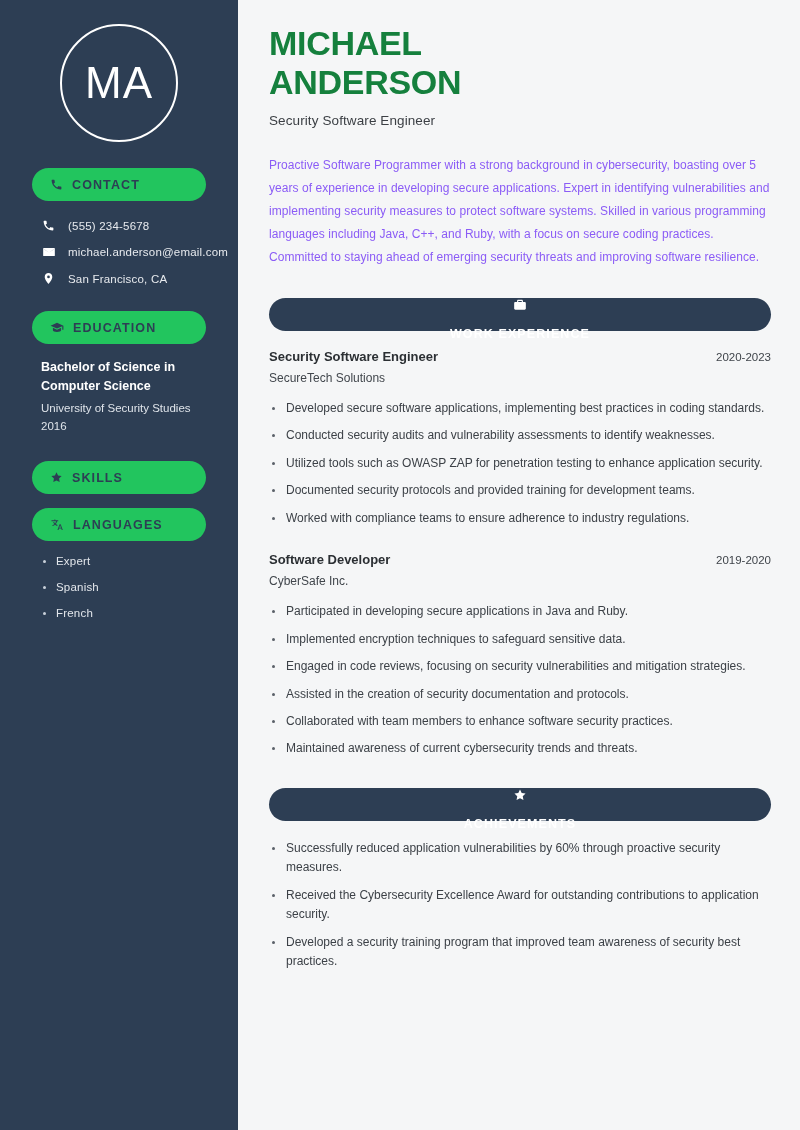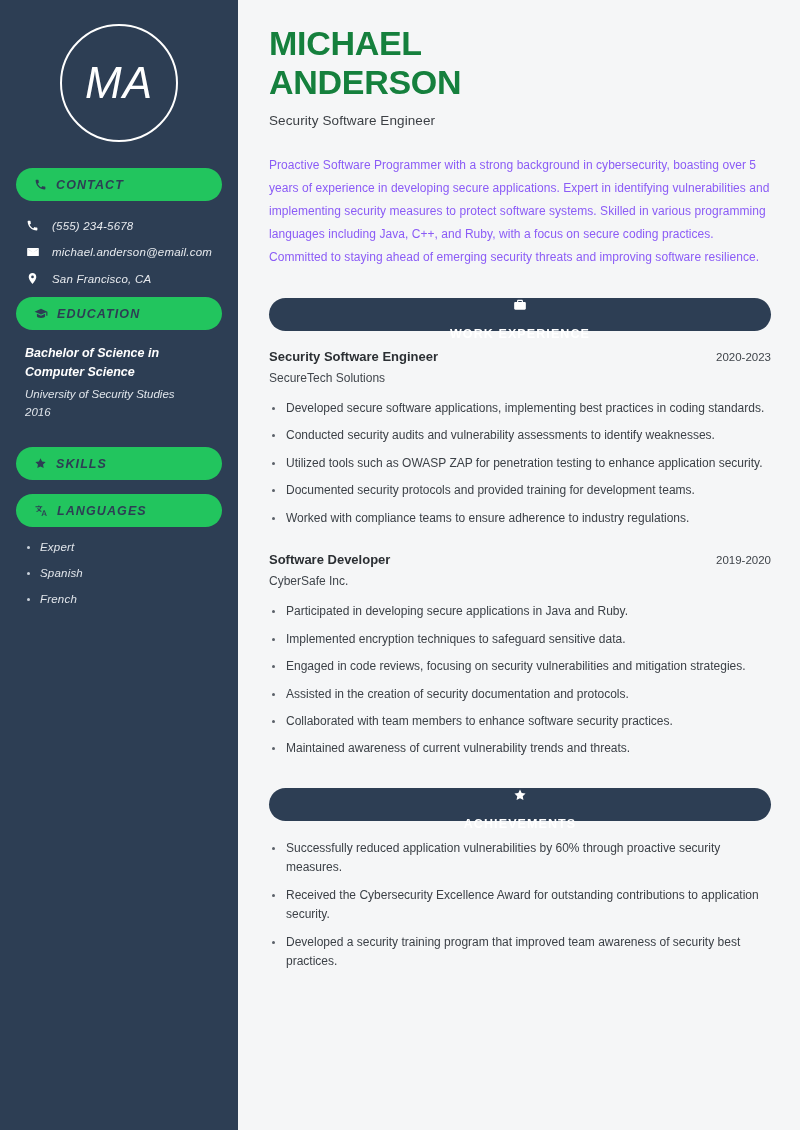--- a/index.html
+++ b/index.html
@@ -18,23 +18,22 @@
     background: #f5f6f7;
     display: flex;
     overflow: hidden;
   }
 
   
   .sidebar {
     width: 238px;
     min-width: 238px;
     background: #2d3e54;
-    padding: 0 16px;
+    padding: 0 32px;
     color: #ffffff;
-    font-style: italic;
   }
 
   .monogram-wrap {
     display: flex;
     justify-content: center;
     padding-top: 24px;
     padding-bottom: 26px;
   }
   .monogram {
     width: 118px;
@@ -64,21 +63,21 @@
     margin-bottom: 14px;
   }
   .pill .pill-label {
     font-size: 12.5px;
     font-weight: bold;
     letter-spacing: 1.1px;
     color: #2d3e54;
   }
   .pill .icon svg { display: block; }
 
-  .contact-list { margin-bottom: 8px; }
+  .contact-list { margin-bottom: 22px; }
   .contact-row {
     display: flex;
     align-items: center;
     gap: 12px;
     padding: 4px 0 4px 9px;
     margin-bottom: 5px;
   }
   .contact-row .icon { width: 15px; display: flex; justify-content: center; flex: 0 0 15px; }
   .contact-row .ctext {
     font-size: 11.5px;
@@ -350,21 +349,21 @@
         <span class="job-title">Software Developer</span>
         <span class="job-dates">2019-2020</span>
       </div>
       <div class="job-company">CyberSafe Inc.</div>
       <ul class="job-bullets">
         <li>Participated in developing secure applications in Java and Ruby.</li>
         <li>Implemented encryption techniques to safeguard sensitive data.</li>
         <li>Engaged in code reviews, focusing on security vulnerabilities and mitigation strategies.</li>
         <li>Assisted in the creation of security documentation and protocols.</li>
         <li>Collaborated with team members to enhance software security practices.</li>
-        <li>Maintained awareness of current vulnerability trends and threats.</li>
+        <li>Maintained awareness of current cybersecurity trends and threats.</li>
       </ul>
     </div>
 
     <div class="sec-head">
       <span class="icon">
         <svg width="14" height="14" viewBox="0 0 24 24" fill="#ffffff">
           <path d="M12 2.5l2.9 6 6.6.9-4.8 4.6 1.2 6.5L12 17.4 6.1 20.5l1.2-6.5L2.5 9.4l6.6-.9L12 2.5z"></path>
         </svg>
       </span>
       <span class="sec-label">ACHIEVEMENTS</span>

